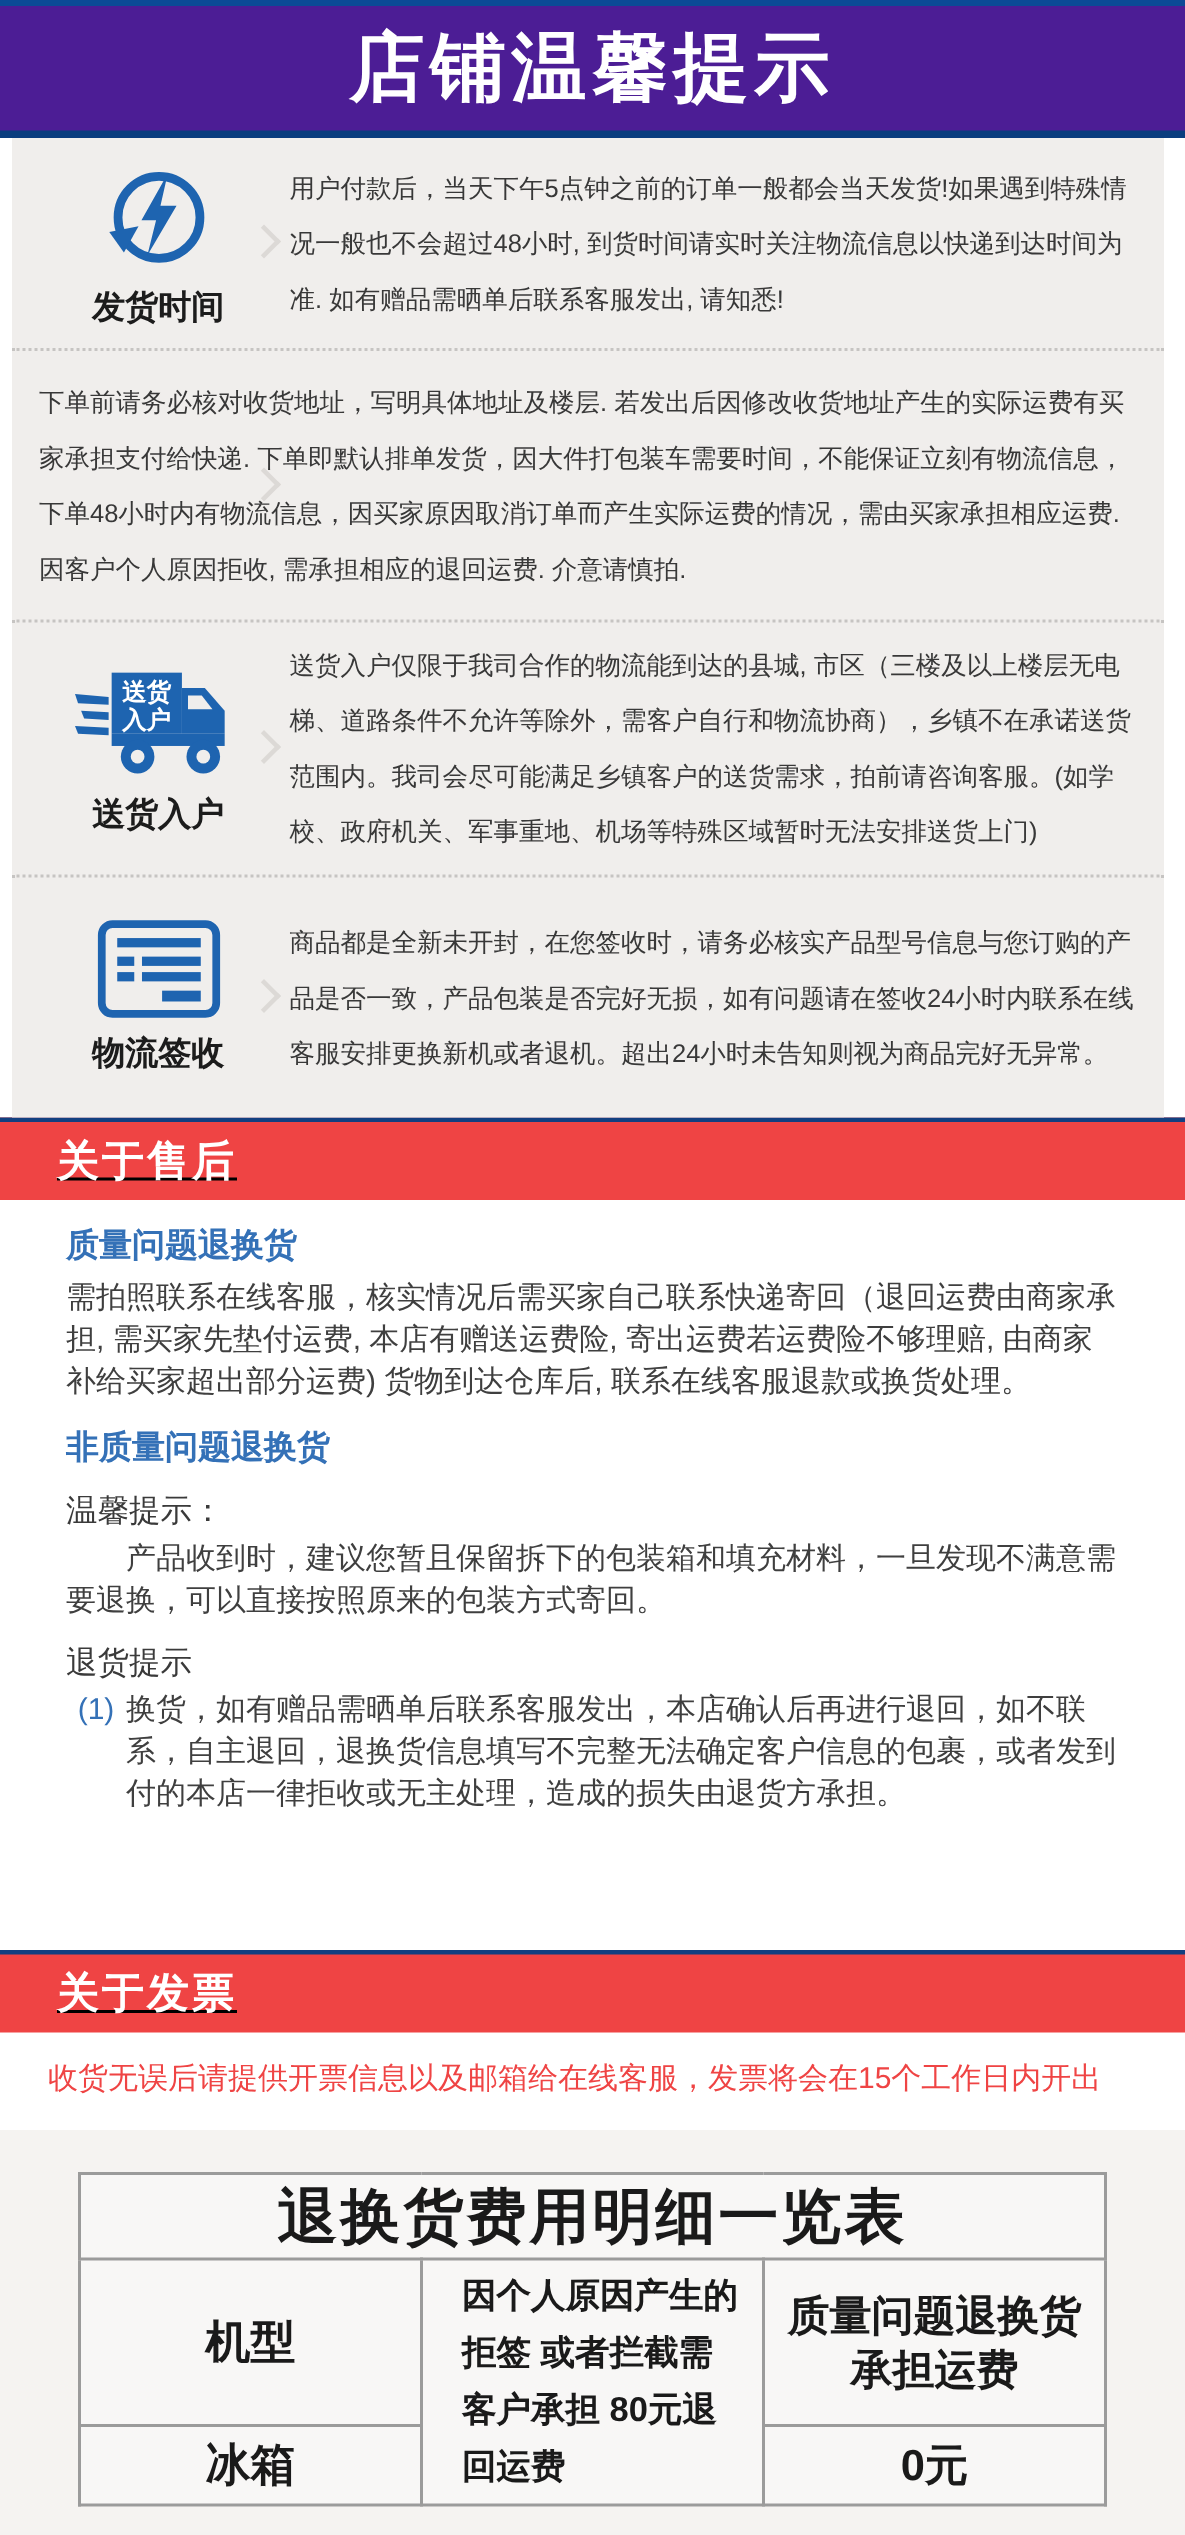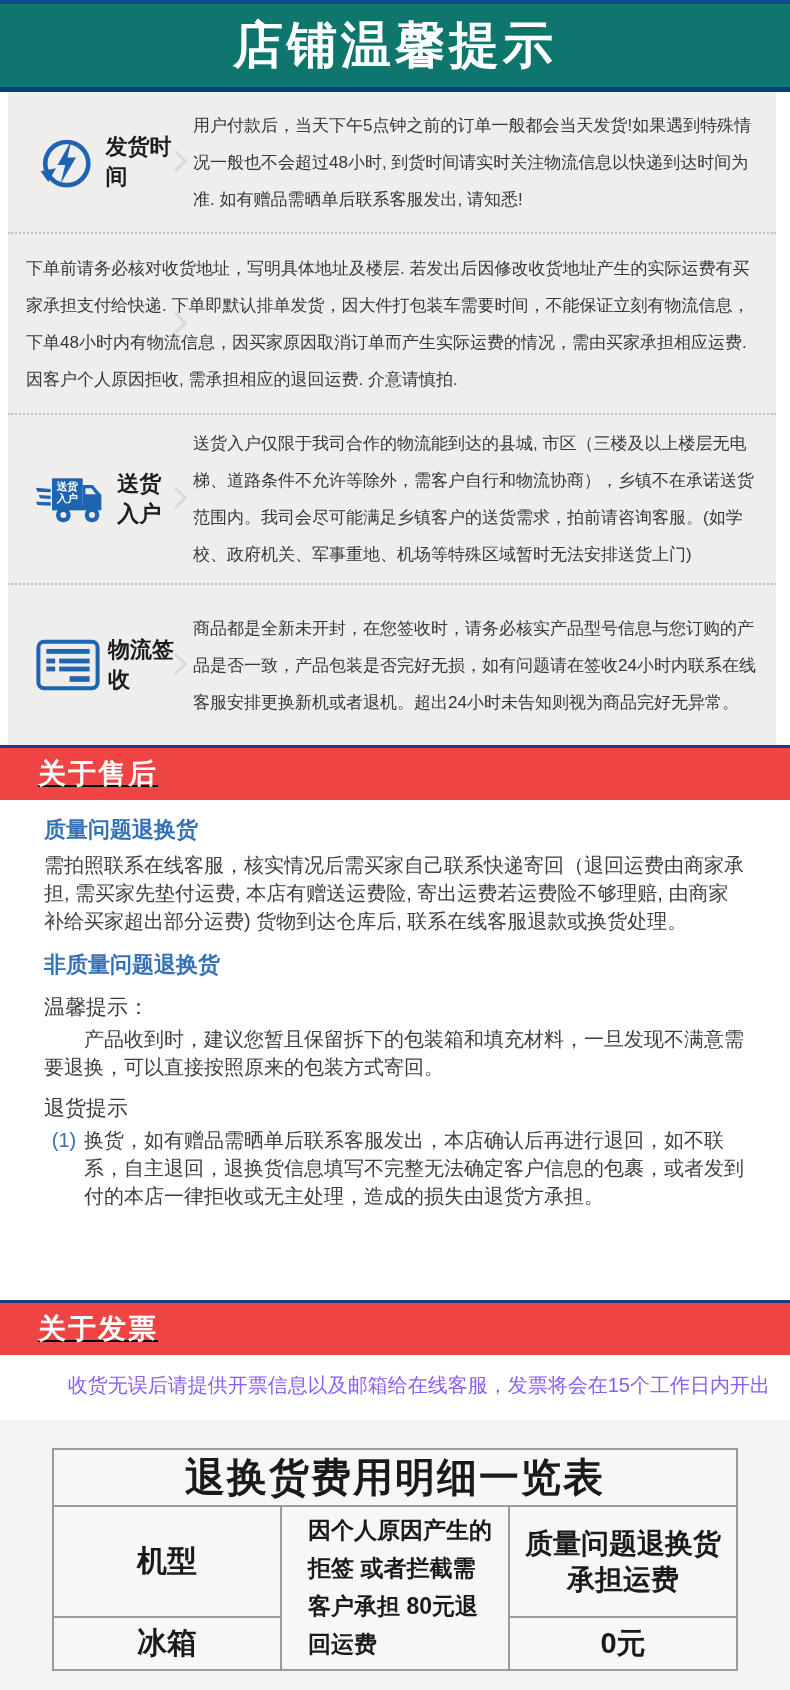--- a/index.html
+++ b/index.html
@@ -3,35 +3,35 @@
 <meta charset="utf-8">
 <style>
   * { margin:0; padding:0; box-sizing:border-box; }
   html,body { width:790px; }
   body {
     height:1690px; overflow:hidden; background:#ffffff;
     font-family:"Liberation Sans","DejaVu Sans",sans-serif; position:relative;
   }
   
   .main-header {
-    height:92px; background:#0f766e;
+    height:92px; background:#4c1d95;
     border-top:4px solid #0c4a96; border-bottom:5px solid #0a3d7e;
     display:flex; align-items:center; justify-content:center;
   }
   .main-header h1 { color:#fff; font-size:50px; font-weight:bold; letter-spacing:4px; }
 
   
   .notice-panel {
     margin-left:8px; width:768px; height:653px; background:#f0eeec; position:relative;
   }
   .notice-row { display:flex; position:relative; overflow:hidden; }
   .notice-row.sep { border-top:2px dotted #c6c4c2; }
   .row-1 { height:140px; } .row-2 { height:181px; } .row-3 { height:170px; } .row-4 { height:162px; }
   .icon-col {
-    width:167px; flex:0 0 167px; display:flex; 
+    width:167px; flex:0 0 167px; display:flex; flex-direction:column;
     align-items:center; justify-content:center; gap:8px;padding-left:28px;
   }
   .icon-col .icn { display:block; }
   .icon-label { font-size:22px; font-weight:bold; color:#1c1c1c; }
   .chevron {
     position:absolute; left:160px; top:50%; margin-top:-9px;
     width:16px; height:16px; border-top:3px solid #dcd9d6; border-right:3px solid #dcd9d6;
     transform:rotate(45deg);
   }
   .text-col {
@@ -50,21 +50,21 @@
   .aftersales { height:500px; padding:0 44px; overflow:hidden; color:#3f3f3f; }
   .sub-title { color:#3471b7; font-weight:bold; font-size:22px; margin-top:15px; margin-bottom:6px; }
   .para { font-size:20px; line-height:28px; }
   .plain-title { font-size:21px; margin-top:13px; margin-bottom:4px; color:#3a3a3a; }
   .para.indent { text-indent:2em; }
   .ret-item { display:flex; font-size:20px; line-height:28px; margin-top:2px; }
   .ret-item .num { color:#3471b7; flex:0 0 40px; text-align:center; }
   .ret-item .txt { flex:1; }
 
   
-  .invoice-text { height:65px; padding:17px 20px 0 32px; font-size:20px; color:#8b5cf6;text-align:right; }
+  .invoice-text { height:65px; padding:17px 20px 0 32px; font-size:20px; color:#ef4444; }
 
   
   .footer-section { height:290px; background:#f5f3f1; padding-top:28px; position:relative; }
   table.fee-table {
     border-collapse:collapse; margin-left:52px; width:686px; background:#f8f7f6;
     table-layout:fixed;
   }
   .fee-table td { border:2px solid #9b9b9b; color:#1a1a1a; }
   .fee-table .t-title { height:57px; text-align:center; font-size:40px; font-weight:bold; letter-spacing:2px; }
   .fee-table .c-model { width:185px; height:93px; text-align:center; font-size:30px; font-weight:bold; }

